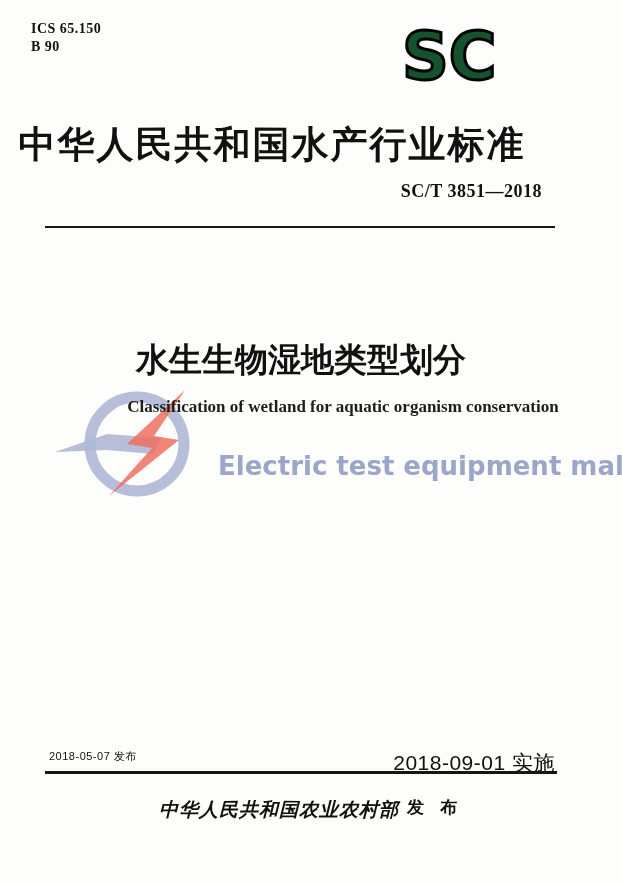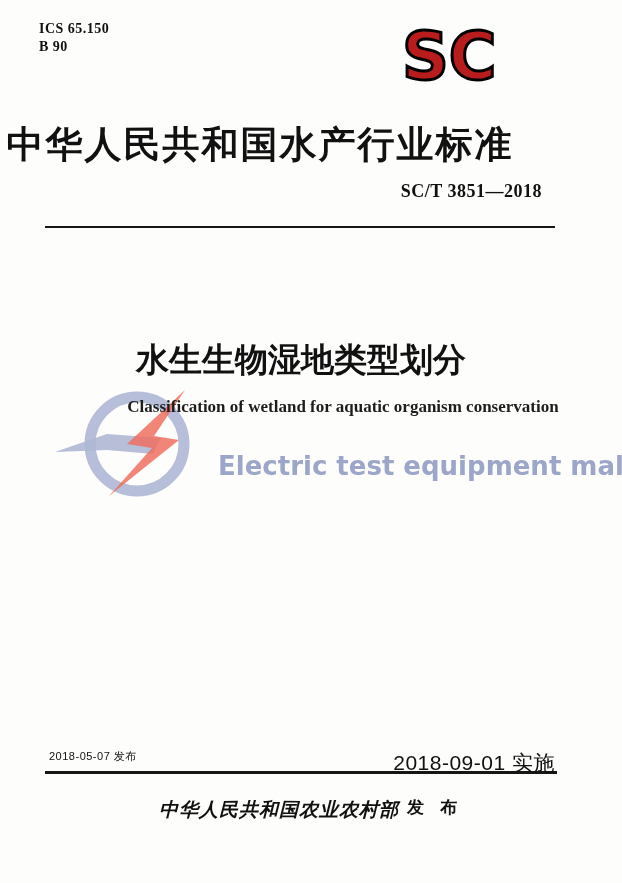--- a/index.html
+++ b/index.html
@@ -6,35 +6,35 @@
   .page{
     position:relative;
     width:622px;height:883px;
     margin:0 auto;
     background:#fdfdfb;
     overflow:hidden;
     font-family:"Liberation Serif", serif;
     color:#111;
   }
   .ics-block{
-    position:absolute;left:39px;top:20px;
+    position:absolute;left:31px;top:20px;
     font-family:"Liberation Serif", serif;
     font-weight:bold;font-size:14px;line-height:18px;
     letter-spacing:0.5px;
   }
   .sc-logo{
     position:absolute;left:402px;top:22px;
     font-family:"DejaVu Sans", sans-serif;
     font-weight:900;font-size:65px;line-height:70px;
     letter-spacing:0px;
     -webkit-text-stroke:3px #000;
-    color:#b91c1c;
+    color:#14532d;
   }
   .heading{
-    position:absolute;left:4px;top:120px;width:512px;
+    position:absolute;left:16px;top:120px;width:512px;
     text-align:center;
     font-weight:bold;font-size:37px;
     letter-spacing:2px;
     white-space:nowrap;
   }
   .std-num{
     position:absolute;right:80px;top:181px;
     font-weight:bold;font-size:18px;
     letter-spacing:0.5px;
   }

